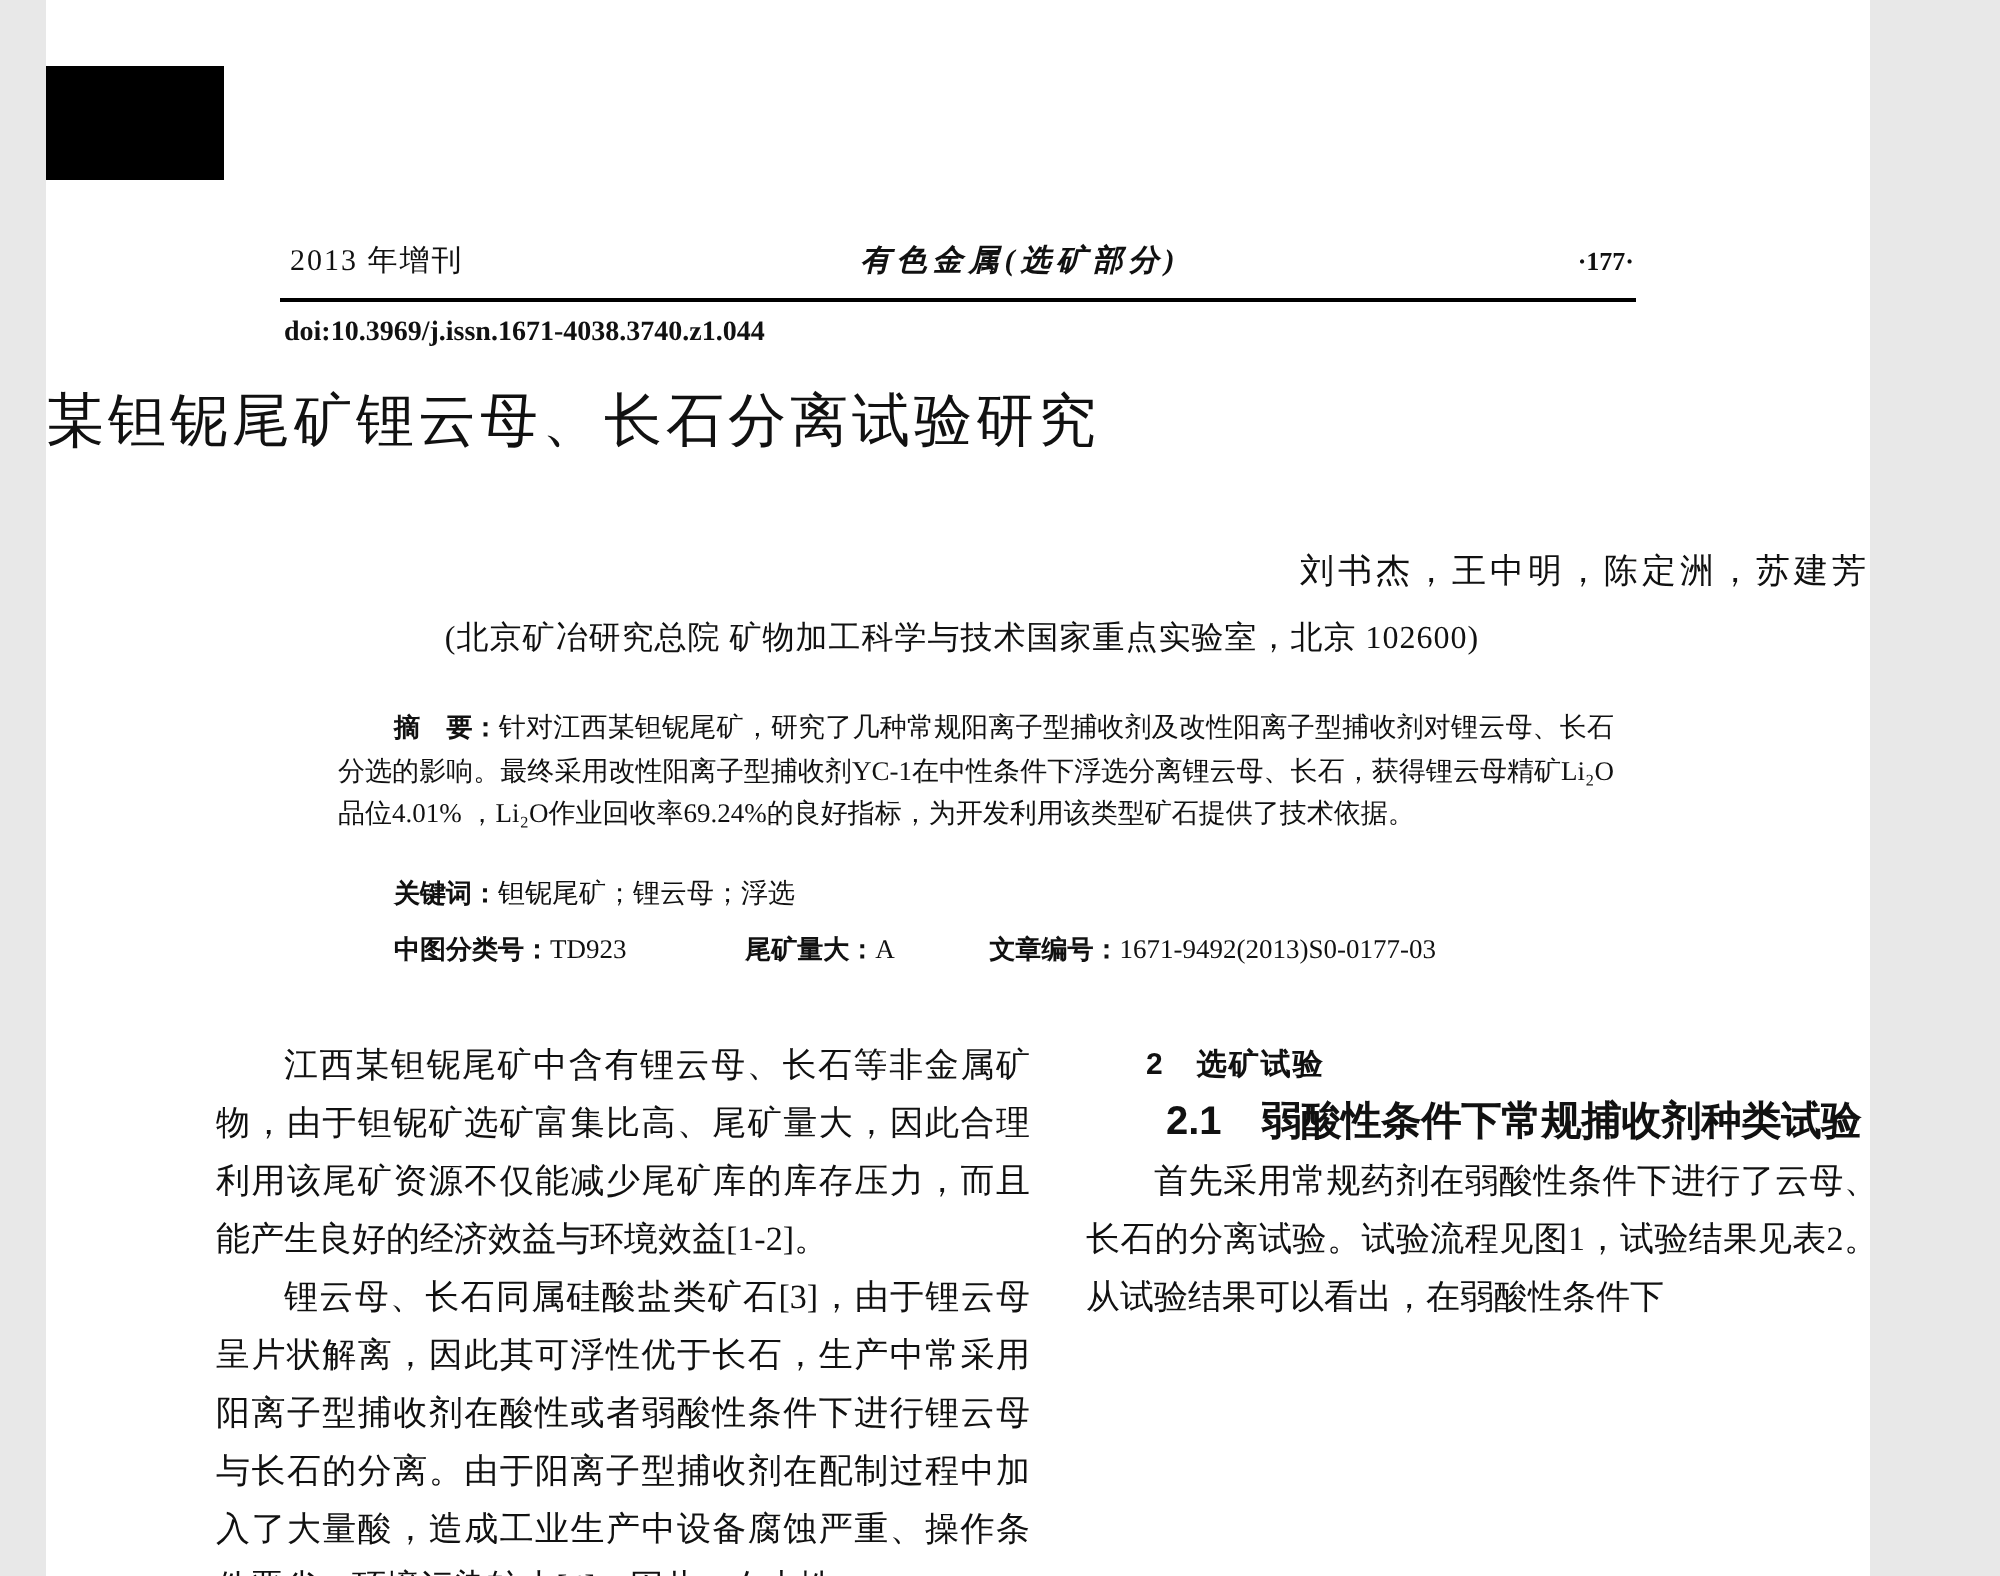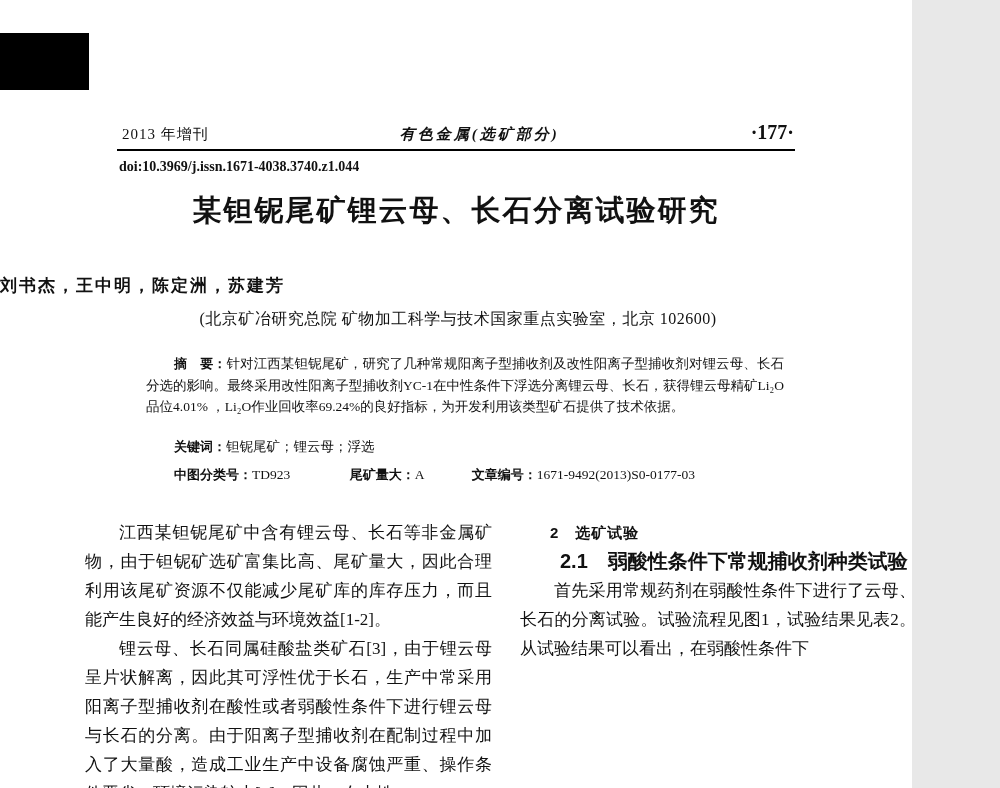--- a/index.html
+++ b/index.html
@@ -3,46 +3,47 @@
 <meta charset="utf-8">
 <style>
   html,body{margin:0;padding:0;background:#e8e8e8;}
   .page{
     position:relative;
     width:912px;height:788px;
     background:#ffffff;
     overflow:hidden;
     font-family:"Liberation Serif", serif;
     color:#111;
+    margin-left:23px;
   }
   .scan-block{
     position:absolute;left:0;top:33px;width:89px;height:57px;background:#000;
   }
   .header{
     position:absolute;left:122px;right:118px;top:121px;
     display:flex;justify-content:space-between;align-items:baseline;
     font-size:15px;
   }
   .h-left{letter-spacing:1px;}
   .h-center{font-weight:bold;font-style:italic;letter-spacing:3px;font-size:15px;}
-  .h-right{font-weight:bold;font-size:20px;}
+  .h-right{font-weight:bold;font-size:13px;}
   .rule{
     position:absolute;left:117px;right:117px;top:149px;height:2px;background:#000;
   }
   .doi{
     position:absolute;left:119px;top:159px;
     font-weight:bold;font-size:14px;font-family:"Liberation Serif", serif;
   }
   .title{
     position:absolute;left:0;right:0;top:191px;margin:0;
-    text-align:center;font-size:29px;font-weight:bold;letter-spacing:2px;
+    font-size:29px;font-weight:normal;letter-spacing:2px;
   }
   .authors{
     position:absolute;left:0;right:0;top:274px;
-    text-align:left;font-size:17px;letter-spacing:2px;font-weight:bold;
+    text-align:right;font-size:17px;letter-spacing:2px;
   }
   .affiliation{
     position:absolute;left:4px;right:0;top:309px;
     text-align:center;font-size:16px;letter-spacing:0.5px;
   }
   .abstract{
     position:absolute;left:146px;right:128px;top:353px;
     font-size:13.5px;line-height:21.5px;text-align:justify;text-indent:28px;
   }
   .label{

